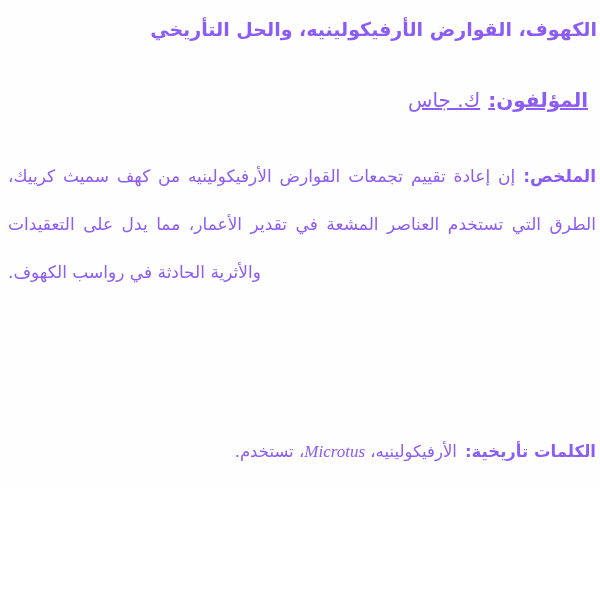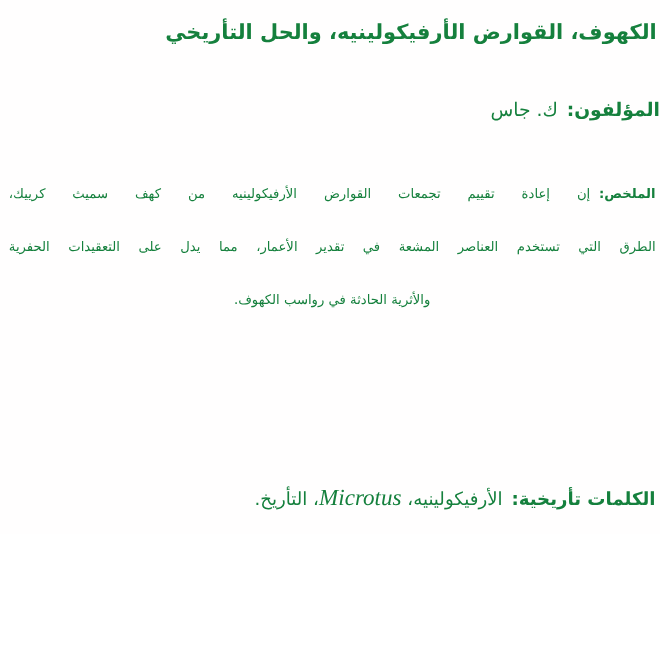--- a/index.html
+++ b/index.html
@@ -5,81 +5,82 @@
   html, body {
     margin: 0;
     padding: 0;
     background: #ffffff;
   }
   .page {
     position: relative;
     width: 600px;
     height: 486px;
     background: #fffefe;
-    color: #15803d;
+    color: #8b5cf6;
     font-family: "DejaVu Sans", sans-serif;
     direction: rtl;
     overflow: hidden;
   }
   .title {
     position: absolute;
     top: 0;
     right: 3px;
     font-size: 19px;
     font-weight: bold;
     line-height: 32px;
     white-space: nowrap;
     letter-spacing: 0.2px;
   }
   .authors {
     position: absolute;
     top: 85px;
-    right: 0;
-    font-size: 17px;
+    right: 12px;
+    font-size: 20px;
     line-height: 30px;
     white-space: nowrap;
+    text-decoration: underline;
   }
   .abstract {
     position: absolute;
     top: 152px;
     right: 4px;
     left: 8px;
-    font-size: 12px;
+    font-size: 17px;
   }
   .abstract .line,
   .translation .line {
     height: 48px;
     line-height: 48px;
     white-space: nowrap;
   }
   .just {
     text-align: justify;
     text-align-last: justify;
     white-space: normal !important;
     overflow: hidden;
   }
   .endline {
-    text-align: center;
+    text-align: left;
   }
   .lbl {
     font-weight: bold;
     margin-inline-end: 8px;
   }
   .keywords {
     position: absolute;
     top: 436px;
     right: 4px;
     font-size: 16.5px;
     line-height: 32px;
     white-space: nowrap;
   }
   .latin-italic {
     font-family: "Liberation Serif", serif;
     font-style: italic;
-    font-size: 21px;
+    font-size: 17px;
   }
   .translation {
     position: absolute;
     top: 510px;
     right: 4px;
     left: 8px;
     font-size: 16.5px;
   }
   .translation .country {
     padding-left: 0;
@@ -100,20 +101,20 @@
   <div class="abstract">
     <div class="line just">
       <span class="lbl">الملخص:</span><span>إن إعادة تقييم تجمعات القوارض الأرفيكولينيه من كهف سميث كرييك،</span>
     </div>
     <div class="line just">الطرق التي تستخدم العناصر المشعة في تقدير الأعمار، مما يدل على التعقيدات الحفرية</div>
     <div class="line endline">والأثرية الحادثة في رواسب الكهوف.</div>
   </div>
 
   <div class="keywords">
     <span class="lbl">الكلمات تأريخية:</span><span>الأرفيكولينيه،</span>
-    <span class="latin-italic">Microtus</span><span>، التأريخ.</span>
+    <span class="latin-italic">Microtus</span><span>، تستخدم.</span>
   </div>
 
   <div class="translation">
     <div class="line endline country">مصر.</div>
   </div>
 
 </div>
 
 </body></html>

